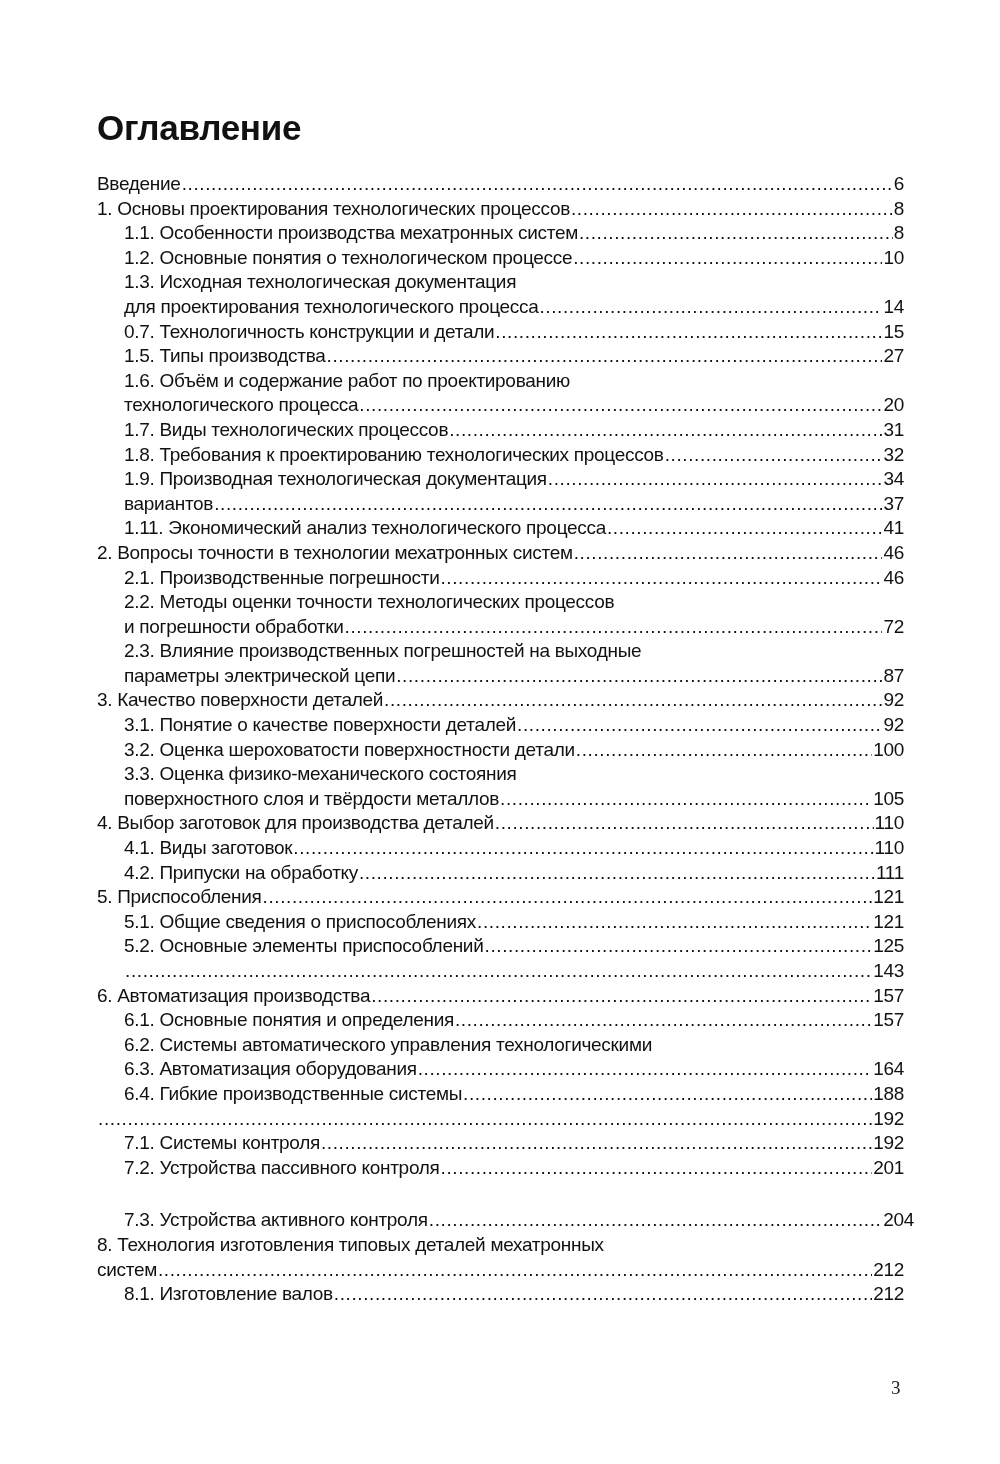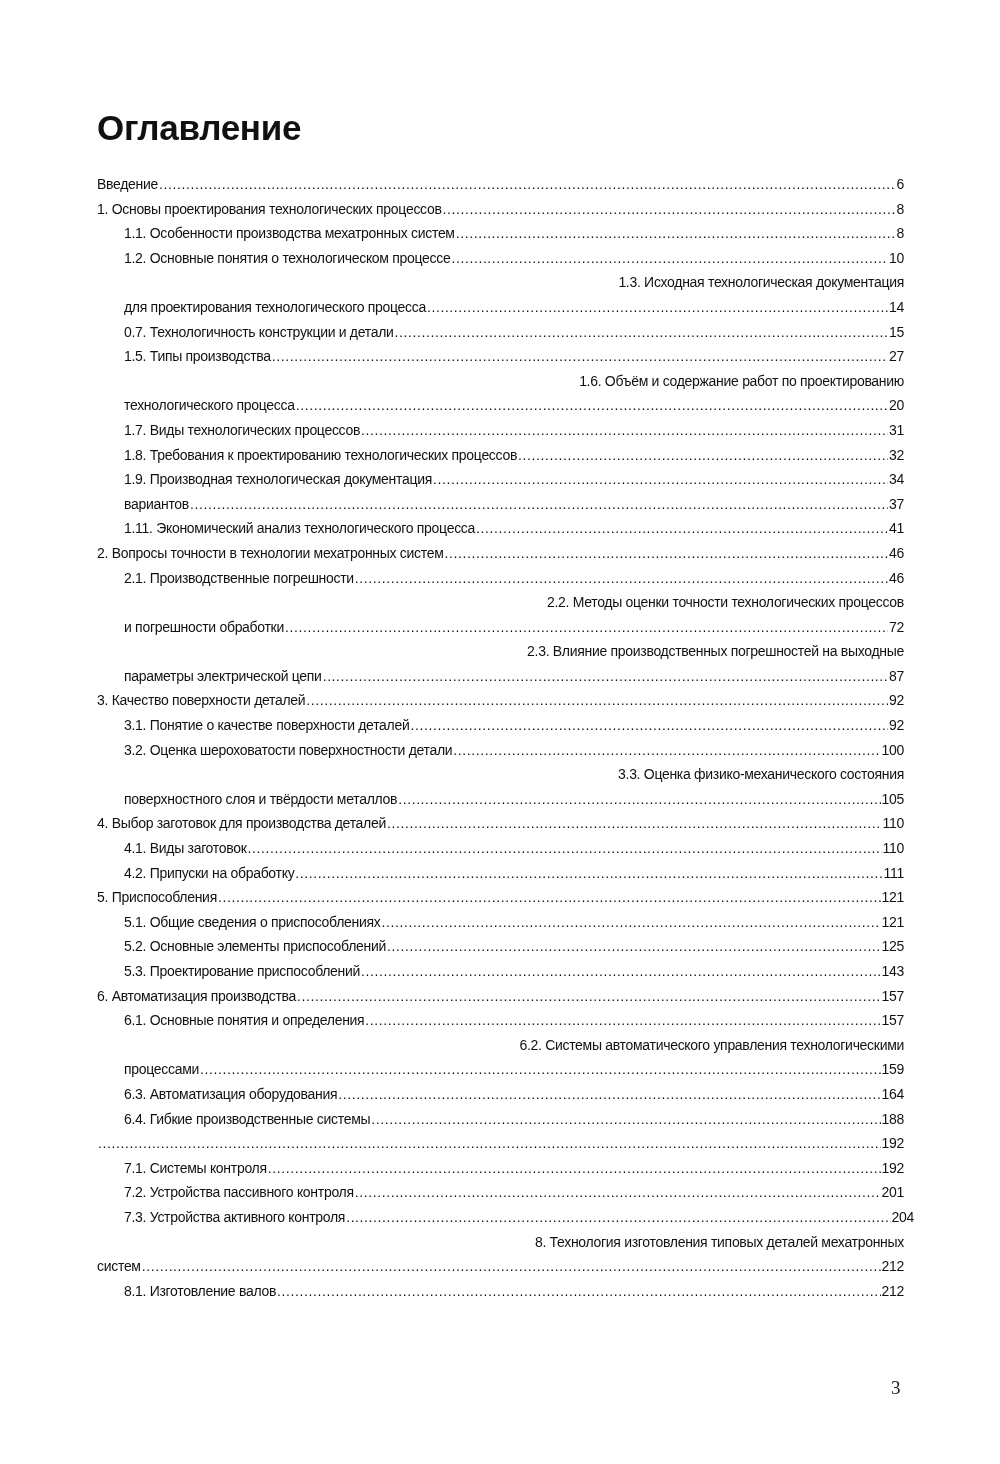--- a/index.html
+++ b/index.html
@@ -1,29 +1,29 @@
 <!DOCTYPE html>
 <html><head>
 <meta charset="utf-8">
 <style>
   html, body { margin: 0; padding: 0; background: #ffffff; }
   body { width: 1000px; height: 1464px; position: relative; overflow: hidden;
          font-family: "Liberation Sans", sans-serif; color: #111; }
   .title { position: absolute; left: 97px; top: 108px; font-size: 35px; font-weight: bold;
            margin: 0; letter-spacing: -0.3px; }
   .toc { position: absolute; left: 97px; top: 172px; width: 807px; }
-  .row { display: flex; align-items: baseline; height: 24.6px; font-size: 14px; line-height: 24.6px;
+  .row { display: flex; align-items: baseline; height: 24.6px; font-size: 19px; line-height: 24.6px;
          white-space: nowrap; letter-spacing: -0.3px; }
   .row.l2 { padding-left: 27px; }
   .row .label { flex: 0 0 auto; }
   .row .dots { flex: 1 1 auto; overflow: hidden; margin: 0 1px; position: relative; }
   .row .dots::after { content: "................................................................................................................................................................................................................................"; letter-spacing: 0.6px; }
   .row .page { flex: 0 0 auto; text-align: right; }
-  .row.cont .label { flex: 1 1 auto; text-align: right; }
-  .row.over { margin-right: -10px; }
+  .row.cont .label { flex: 1 1 auto; }
+  .row.over { margin-right: -10px; margin-top: 28px; }
   .pagenum { position: absolute; left: 891px; top: 1377px; font-family: "Liberation Serif", serif;
              font-size: 19px; color: #222; }
 </style>
 </head>
 <body>
 
 <h1 class="title">Оглавление</h1>
 
 <div class="toc" id="toc">
     <div class="row">
@@ -170,41 +170,35 @@
       <span class="label">5.1. Общие сведения о приспособлениях</span>
       <span class="dots"></span>
       <span class="page">121</span>
     </div>
     <div class="row l2">
       <span class="label">5.2. Основные элементы приспособлений</span>
       <span class="dots"></span>
       <span class="page">125</span>
     </div>
     <div class="row l2">
-      <span class="label">5.3. Проектирование приспособлений</span>
       <span class="dots"></span>
       <span class="page">143</span>
     </div>
     <div class="row">
       <span class="label">6. Автоматизация производства</span>
       <span class="dots"></span>
       <span class="page">157</span>
     </div>
     <div class="row l2">
       <span class="label">6.1. Основные понятия и определения</span>
       <span class="dots"></span>
       <span class="page">157</span>
     </div>
     <div class="row l2 cont">
       <span class="label">6.2. Системы автоматического управления  технологическими</span>
-    </div>
-    <div class="row l2">
-      <span class="label">процессами</span>
-      <span class="dots"></span>
-      <span class="page">159</span>
     </div>
     <div class="row l2">
       <span class="label">6.3. Автоматизация оборудования</span>
       <span class="dots"></span>
       <span class="page">164</span>
     </div>
     <div class="row l2">
       <span class="label">6.4. Гибкие производственные системы</span>
       <span class="dots"></span>
       <span class="page">188</span>

